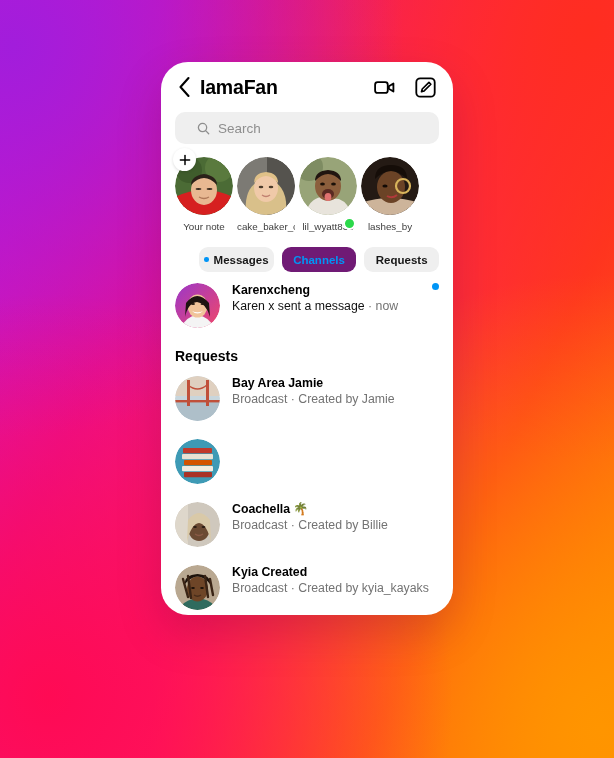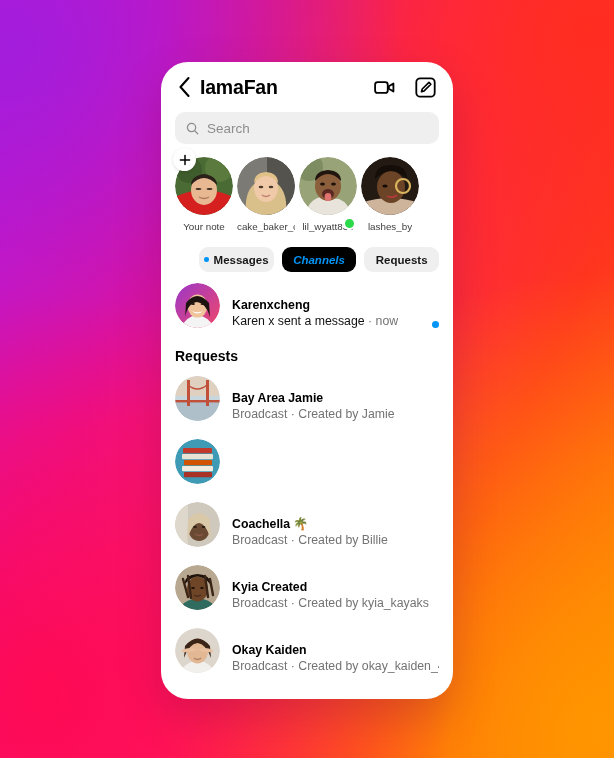--- a/index.html
+++ b/index.html
@@ -11,37 +11,37 @@
       radial-gradient(circle at 2% 6%, #a21ddb 0%, rgba(162,29,219,0) 42%),
       radial-gradient(circle at 98% 96%, #ff9500 0%, rgba(255,149,0,0) 48%),
       radial-gradient(circle at 96% 4%, #ff2d20 0%, rgba(255,45,32,0) 46%),
       linear-gradient(115deg,#c716d8 0%,#e80f91 28%,#ff2060 52%,#ff3b1e 74%,#ff8a00 100%);
     position:relative;
   }
 
   
   .phone {
     position:absolute; left:161px; top:62px;
-    width:292px; height:637px;
+    width:292px; height:553px;
     background:#fff; border-radius:27px;
     overflow:hidden;
     box-shadow:0 18px 44px rgba(90,0,60,.22);
   }
 
   
   .hdr { display:flex; align-items:center; padding:13px 16px 4px 15px; }
   .back { width:17px; height:24px; flex:none; cursor:pointer; }
   .hdr-title { font-size:19.5px; font-weight:bold; color:#000; margin-left:7px; letter-spacing:-.2px; }
   .hdr-sp { flex:1; }
   .hdr-ico { width:23px; height:23px; margin-left:18px; cursor:pointer; }
 
   
   .search {
     margin:9px 14px 0; height:32px; background:#efefef;
-    border-radius:10px; display:flex; align-items:center; padding:0 11px; cursor:text;
+    border-radius:10px; display:flex; align-items:center; padding:0 22px; cursor:text;
   }
   .search svg { flex:none; }
   .search-ph { font-size:13.5px; color:#8e8e8e; margin-left:8px; }
 
   
   .stories { display:flex; padding:13px 0 0 14px; gap:4px; }
   .story { width:58px; flex:none; position:relative; cursor:pointer; }
   .ava { width:58px; height:58px; border-radius:50%; position:relative; overflow:hidden; }
   .story-lbl {
     font-size:9.8px; color:#3c3c3c; text-align:center; margin-top:6px;
@@ -58,25 +58,25 @@
     border-radius:50%; background:#2bd94a; border:2.2px solid #fff; z-index:3;
   }
 
   
   .pills { display:flex; gap:8px; padding:15px 14px 0;margin-left:24px; }
   .pill {
     flex:1; height:25px; border-radius:9px; background:#efefef;
     display:flex; align-items:center; justify-content:center; gap:5px;
     font-size:11.5px; font-weight:bold; color:#171717; cursor:pointer;
   }
-  .pill.active { background:#000000; color:#0095f6;font-style:italic; }
+  .pill.active { background:#701a75; color:#0095f6; }
   .pill-dot { width:4.5px; height:4.5px; border-radius:50%; background:#0095f6; }
 
   
-  .row { display:flex; align-items:flex-end; padding:9px 14px; cursor:pointer; }
+  .row { display:flex; align-items:flex-start; padding:9px 14px; cursor:pointer; }
   .row-ava { width:45px; height:45px; border-radius:50%; flex:none; overflow:hidden; position:relative; }
   .row-txt { margin-left:12px; flex:1; min-width:0; }
   .row-title { font-size:12.3px; font-weight:bold; color:#000; }
   .row-sub { font-size:12.3px; color:#737373; margin-top:2px; white-space:nowrap; overflow:hidden; }
   .row-sub .dark { color:#121212; font-weight:normal;margin-top:20px; }
   .unread { width:7px; height:7px; border-radius:50%; background:#0095f6; flex:none; margin-left:6px; }
 
   .sec-title { font-size:14px; font-weight:bold; color:#000; padding:11px 14px 3px; }
 </style>
 </head>

